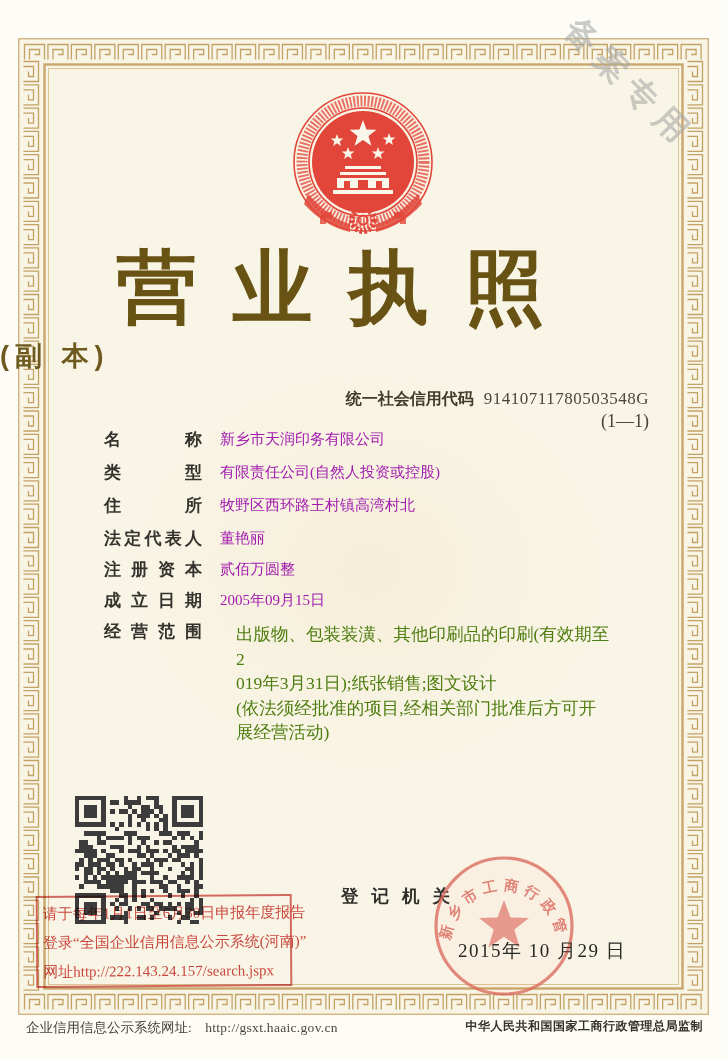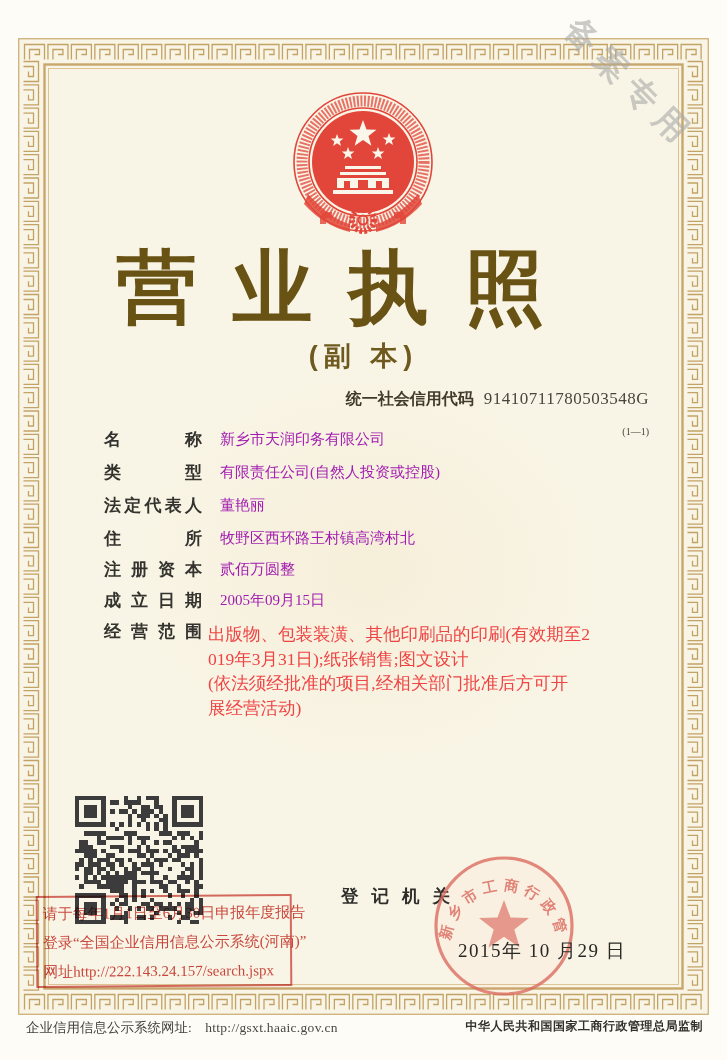--- a/index.html
+++ b/index.html
@@ -26,50 +26,50 @@
     transform:rotate(45deg);transform-origin:top left;white-space:nowrap;
   }
   .emblem{position:absolute;left:284px;top:90px;}
   .license-title{
     position:absolute;left:0;top:240px;width:661px;text-align:center;
     font-family:"Liberation Sans", sans-serif;font-weight:700;
     font-size:80px;line-height:96px;letter-spacing:36px;padding-left:36px;
     box-sizing:border-box;color:#685214;
   }
   .license-subtitle{
-    position:absolute;left:0;top:338px;width:727px;text-align:center;
+    position:absolute;left:0;top:338px;width:727px;text-align:left;
     font-family:"Liberation Sans", sans-serif;font-weight:700;
     font-size:27px;letter-spacing:6px;color:#6e5a1e;
   }
   .credit-line{
     position:absolute;right:78px;top:389px;white-space:nowrap;
   }
   .credit-line .lbl{
     font-family:"Liberation Sans", sans-serif;font-weight:700;
     font-size:16px;color:#403a2a;
   }
   .credit-line .val{
     font-size:17px;color:#4b463c;margin-left:6px;letter-spacing:.5px;
   }
   .page-number{
-    position:absolute;right:78px;top:426px;font-size:10px;color:#46423a;
+    position:absolute;right:78px;top:411px;font-size:18px;color:#46423a;
   }
   .fields{position:absolute;left:104px;top:430px;width:512px;}
   .field-row{display:flex;align-items:flex-start;margin-bottom:12px;}
   .field-row:nth-child(-n+3){margin-bottom:14px;}
   .field-label{
     flex:0 0 98px;display:inline-block;
     font-family:"Liberation Sans", sans-serif;font-weight:700;
     font-size:17px;line-height:19px;color:#34322e;
     text-align:justify;text-align-last:justify;
   }
   .field-value{
     flex:1;margin-left:18px;font-size:15px;line-height:19px;color:#a21caf;
   }
-  .scope-lines{flex:1;margin-left:6px;font-size:17.5px;line-height:24.5px;color:#ef4444;}
+  .scope-lines{flex:1;margin-left:34px;font-size:17.5px;line-height:24.5px;color:#4d7c0f;}
   .qr{position:absolute;left:75px;top:796px;}
   .stamp{
     position:absolute;left:36px;top:895px;width:256px;height:92px;
     border:2.5px solid rgba(201,52,44,.8);
     padding:2px 5px 0 5px;box-sizing:border-box;
     color:#c8352e;font-size:15px;line-height:29px;white-space:nowrap;
     transform:rotate(-0.4deg);mix-blend-mode:multiply;opacity:.9;
   }
   .reg-label{
     position:absolute;left:341px;top:884px;
@@ -294,26 +294,26 @@
   <div class="fields">
     <div class="field-row">
       <span class="field-label">名称</span>
       <span class="field-value">新乡市天润印务有限公司</span>
     </div>
     <div class="field-row">
       <span class="field-label">类型</span>
       <span class="field-value">有限责任公司(自然人投资或控股)</span>
     </div>
     <div class="field-row">
+      <span class="field-label">住所</span>
+      <span class="field-value">牧野区西环路王村镇高湾村北</span>
+    </div>
+    <div class="field-row">
       <span class="field-label">法定代表人</span>
       <span class="field-value">董艳丽</span>
-    </div>
-    <div class="field-row">
-      <span class="field-label">住所</span>
-      <span class="field-value">牧野区西环路王村镇高湾村北</span>
     </div>
     <div class="field-row">
       <span class="field-label">注册资本</span>
       <span class="field-value">贰佰万圆整</span>
     </div>
     <div class="field-row">
       <span class="field-label">成立日期</span>
       <span class="field-value">2005年09月15日</span>
     </div>
     <div class="field-row">

